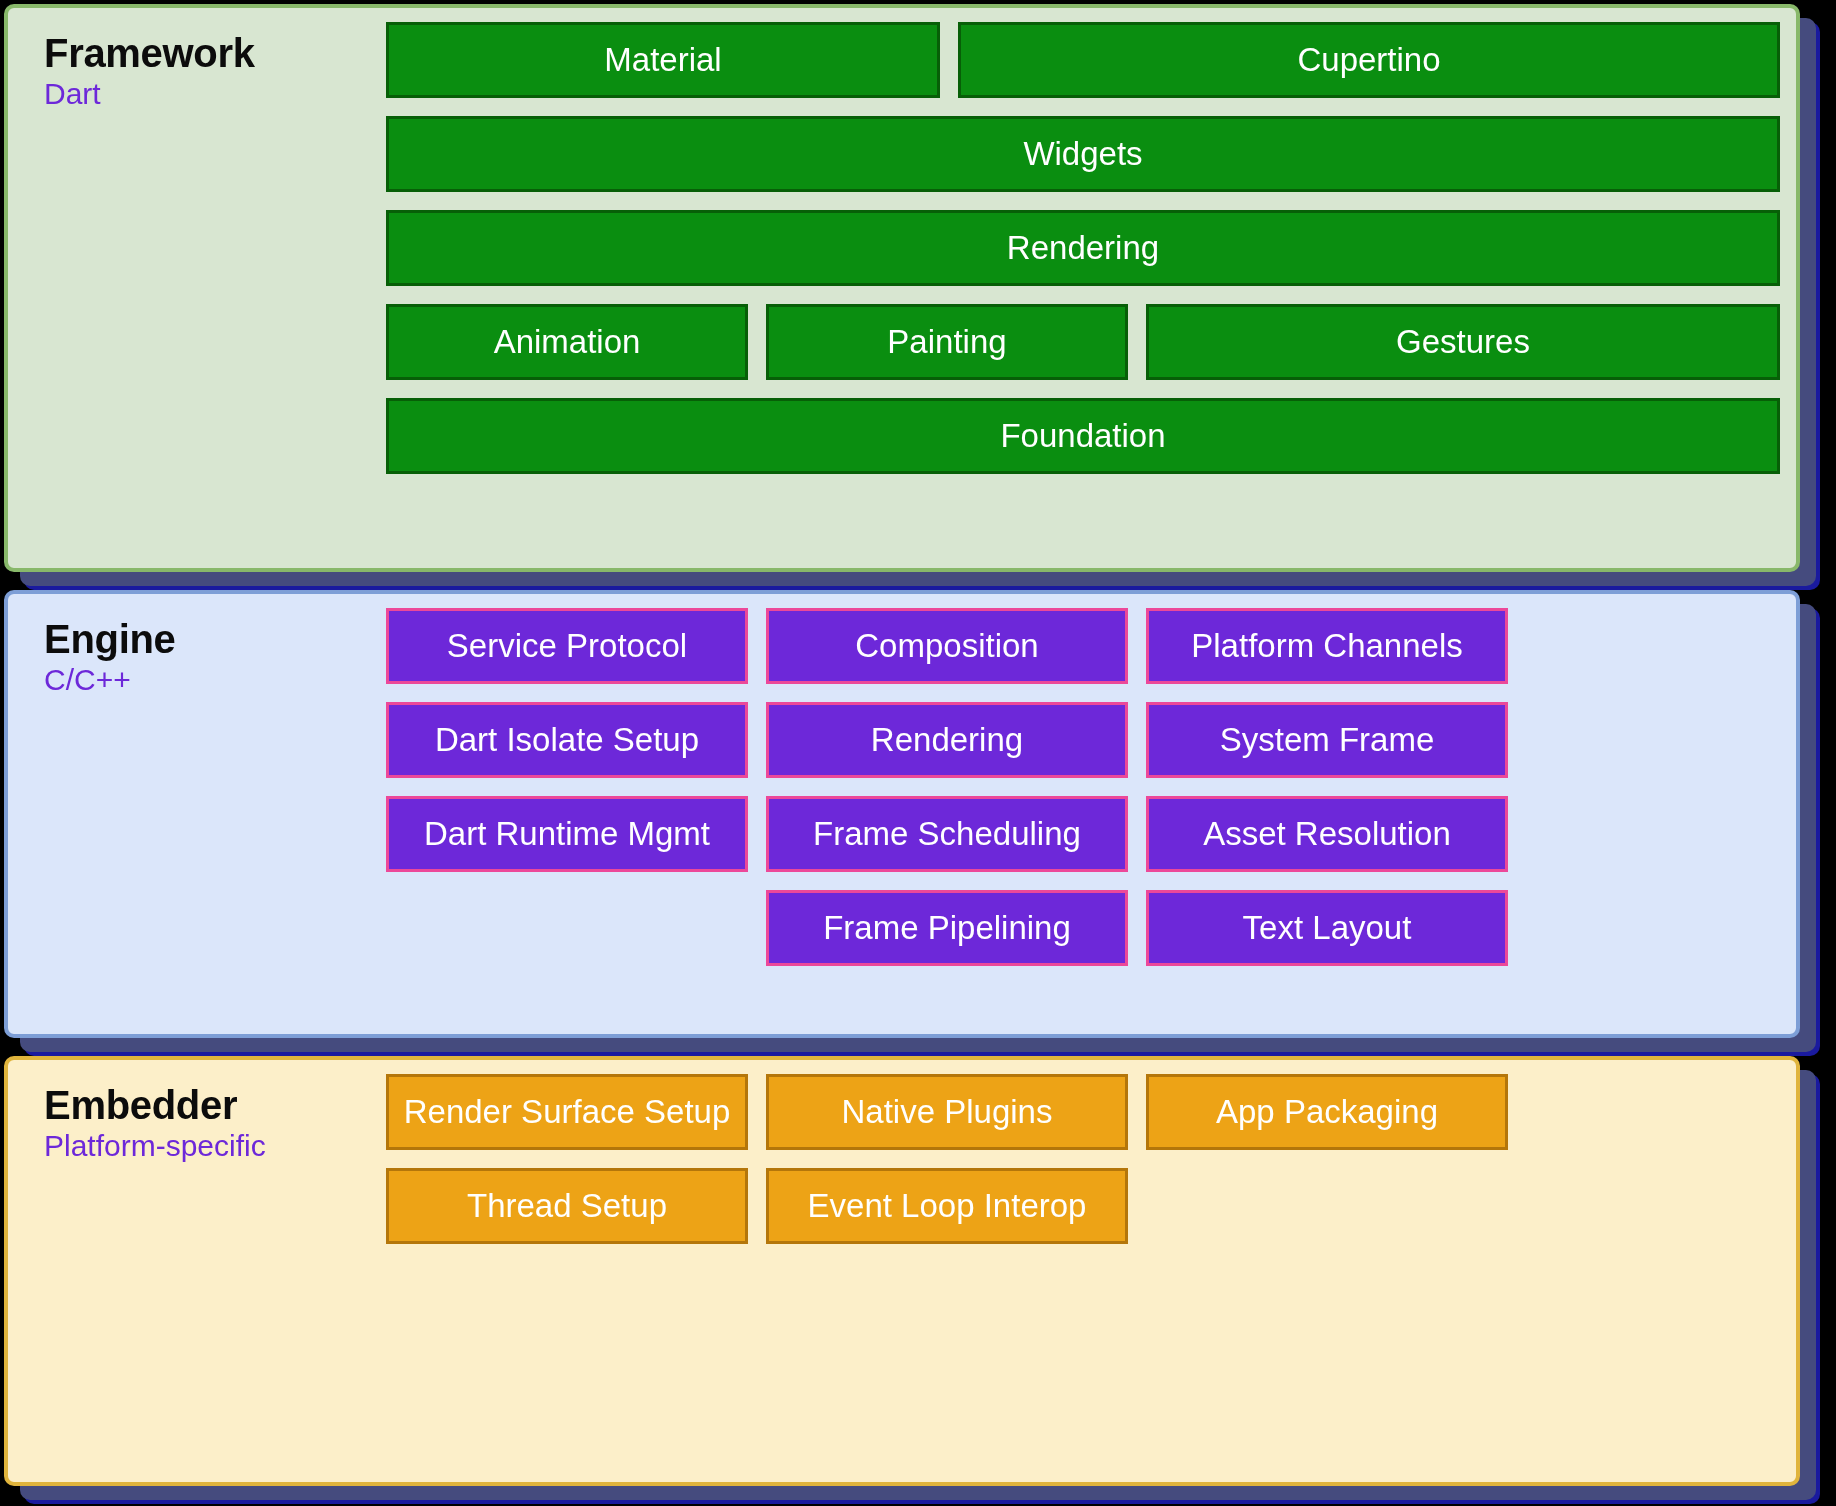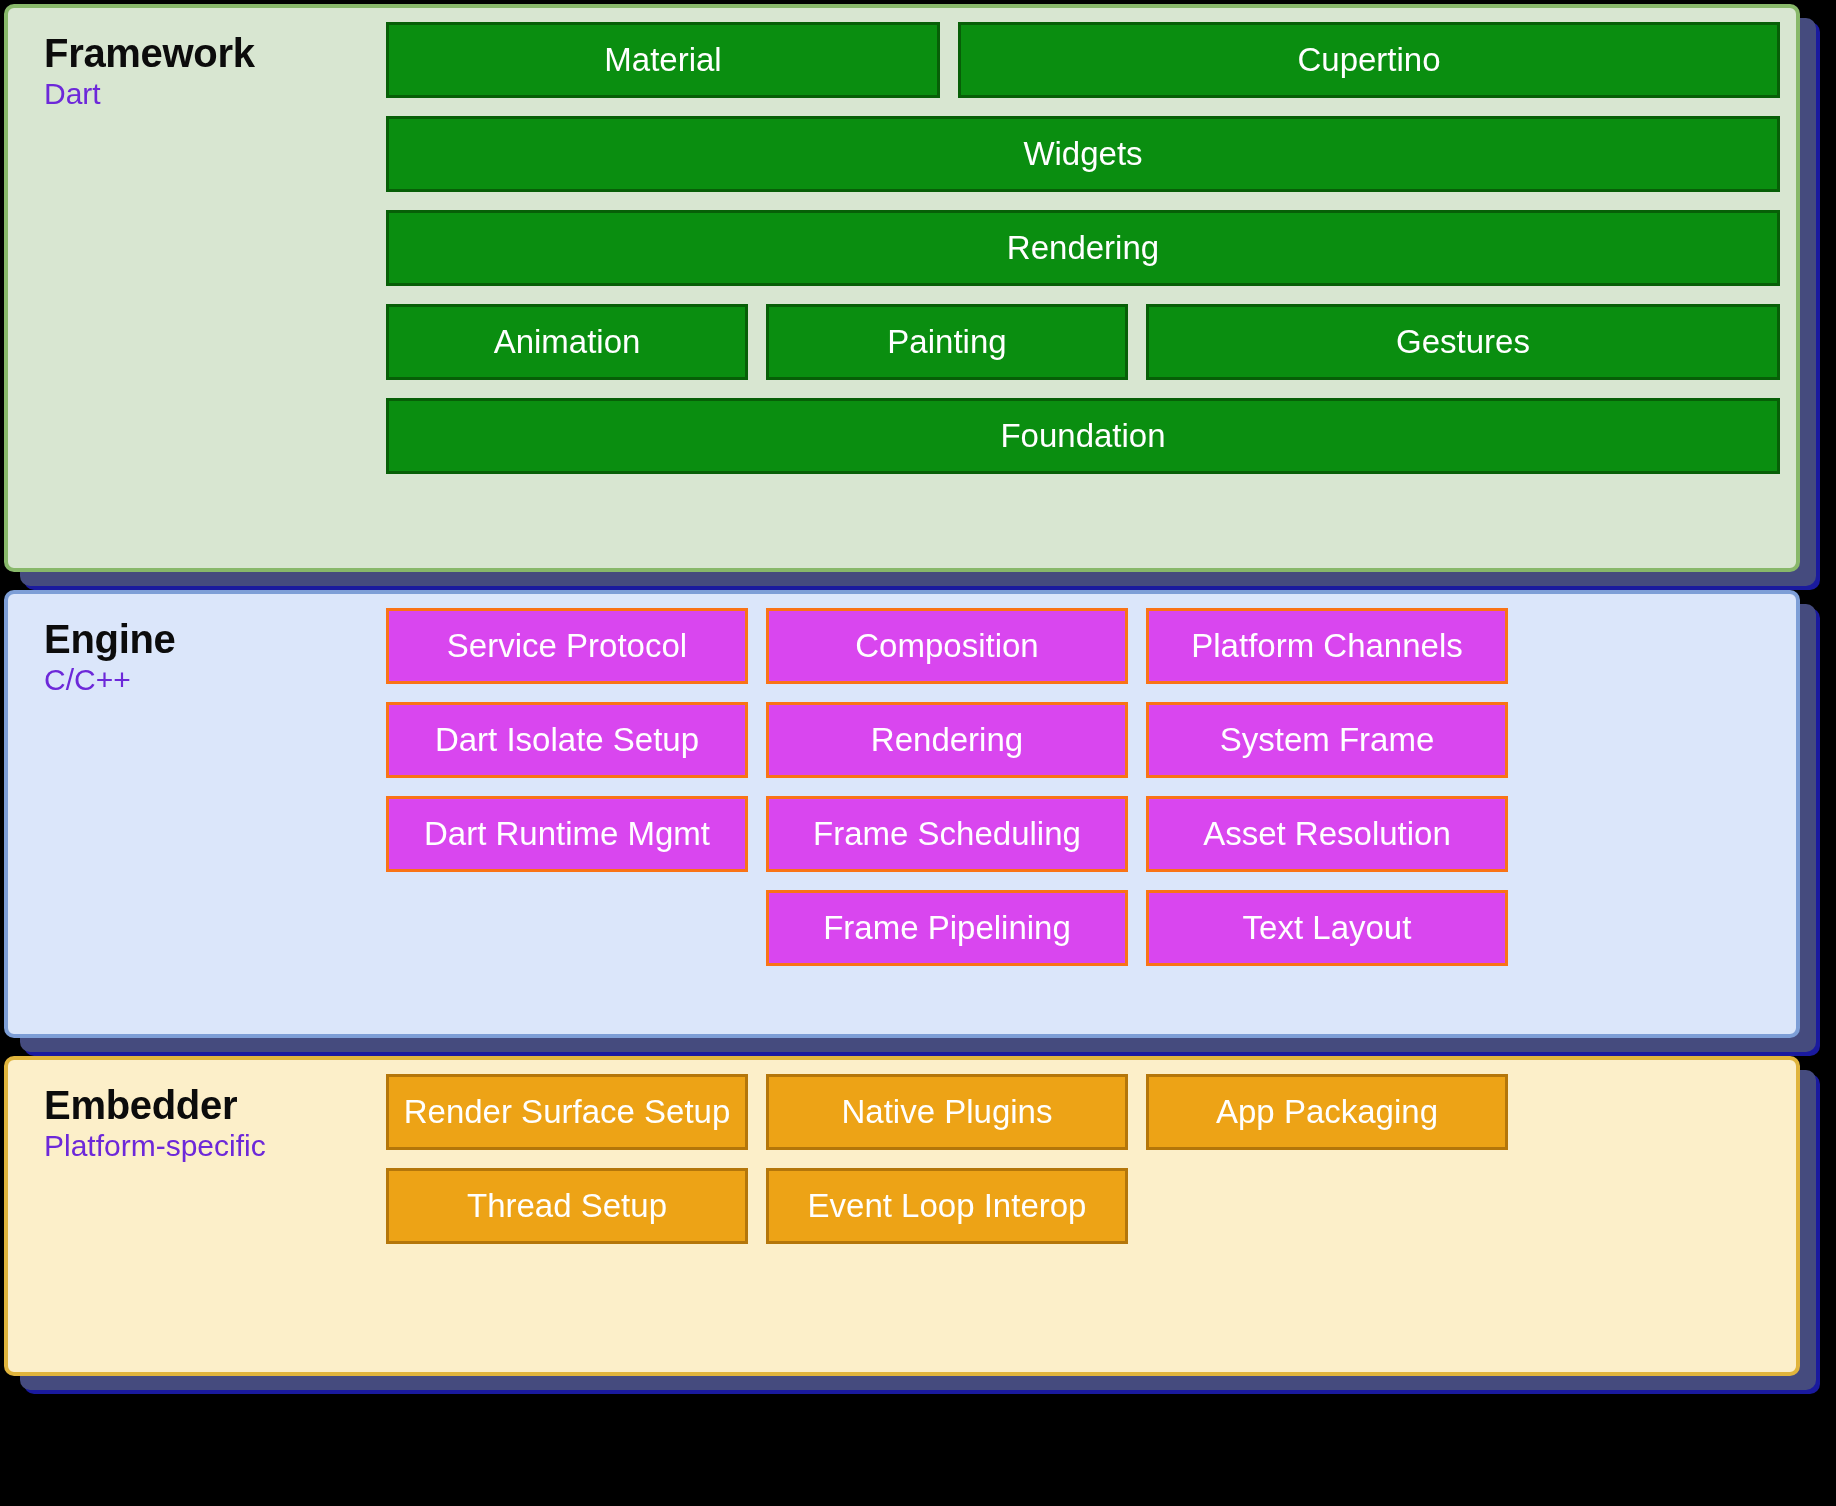--- a/index.html
+++ b/index.html
@@ -46,21 +46,21 @@
   .layer-engine {
     background: #dbe6fa;
     border: 4px solid #7d9ed6;
     height: 448px;
     padding: 10px 16px 10px 18px;
     justify-content: flex-end;
   }
   .layer-embedder {
     background: #fcefc9;
     border: 4px solid #e0b43c;
-    height: 320px;
+    height: 430px;
     padding: 10px 16px 10px 18px;
   }
 
   
   .layer-title {
     flex: 0 0 360px;
     padding: 14px 0 0 18px;
     box-sizing: border-box;
     user-select: none;
   }
@@ -103,21 +103,21 @@
     color: #ffffff;
     font-size: 33px;
     line-height: 1.05;
     height: 76px;
     padding: 0 10px;
     white-space: nowrap;
     user-select: none;
   }
 
   .block.green  { background: #0a8e10; border: 3px solid #075f07; }
-  .block.blue   { background: #d946ef; border: 3px solid #f97316; }
+  .block.blue   { background: #6d28d9; border: 3px solid #ec4899; }
   .block.orange { background: #eda316; border: 3px solid #b4760a; }
   .c-full { flex: 1 1 100%; }
 
   
   .fw-mat { flex: 0 0 554px; }
   .fw-cup { flex: 1 1 auto; }
   .fw-anim { flex: 0 0 362px; }
   .fw-paint { flex: 0 0 362px; }
   .fw-gest { flex: 1 1 auto; }
 

